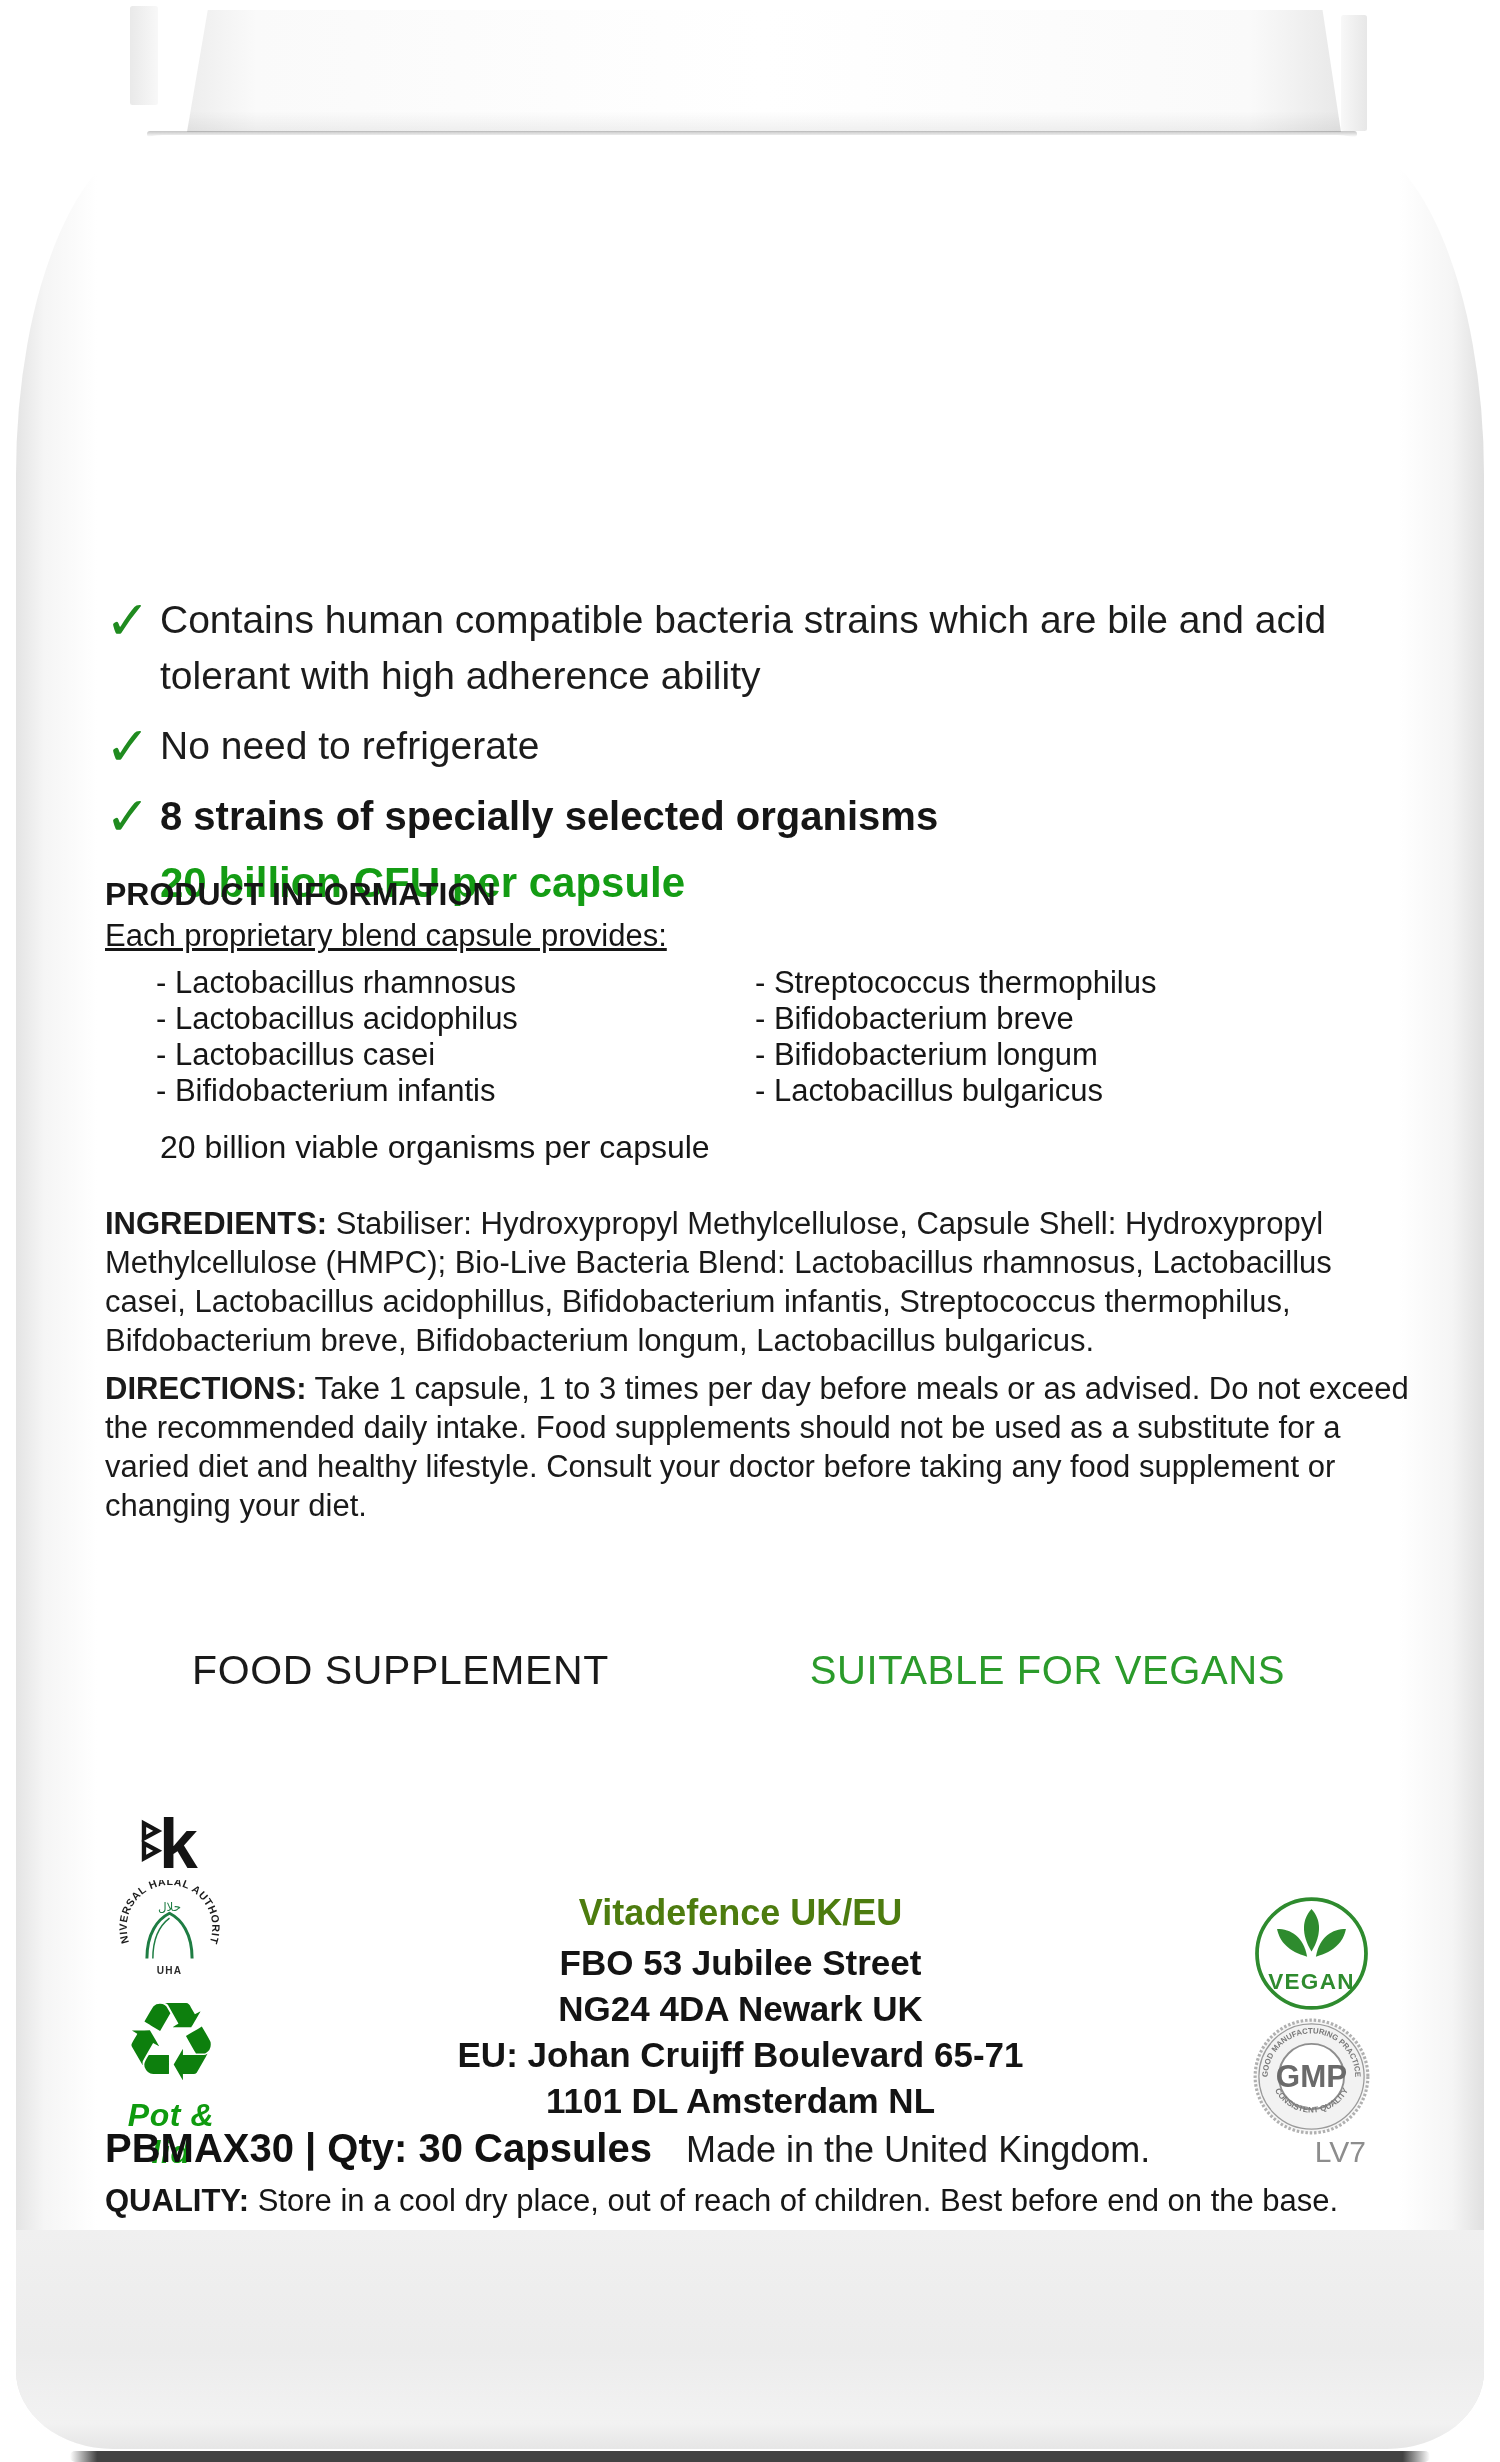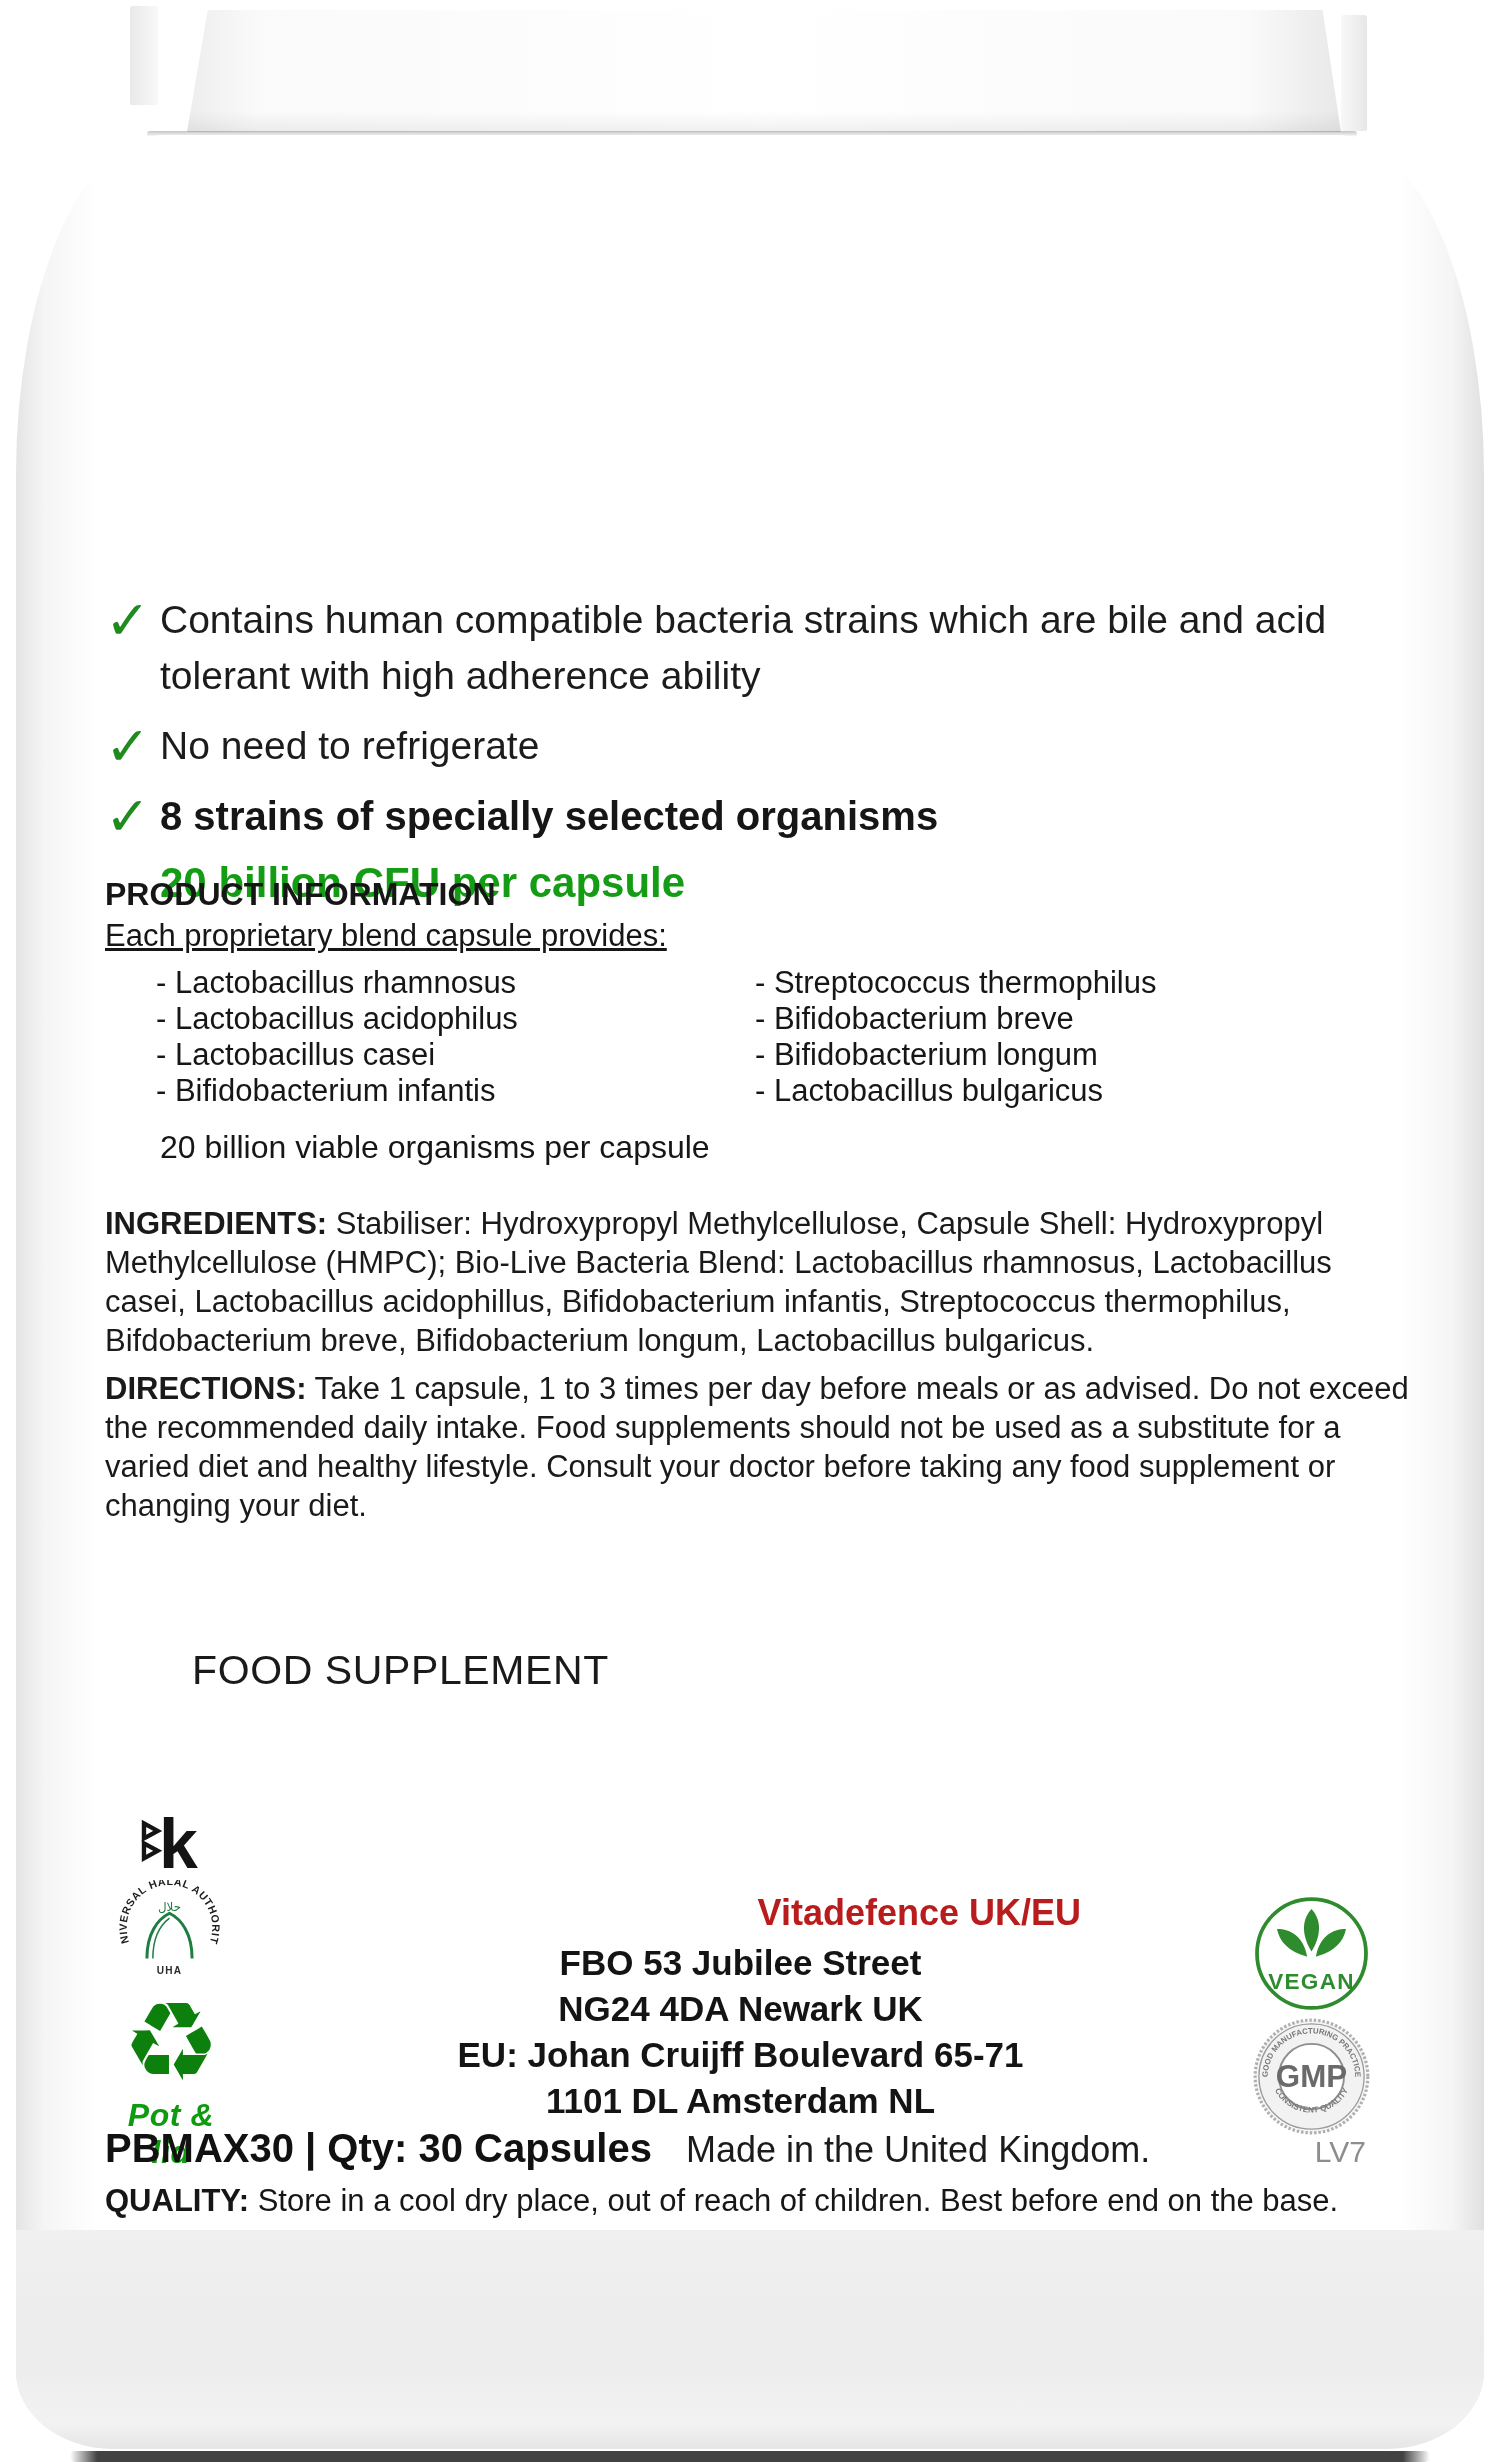--- a/index.html
+++ b/index.html
@@ -70,21 +70,21 @@
   .kosher{position:absolute;left:140px;top:1806px;width:69px;height:76px;}
   .halal{position:absolute;left:116px;top:1880px;width:107px;height:107px;}
   .recycle{position:absolute;left:107px;top:1985px;width:128px;text-align:center;}
   .recycle-glyph{font-family:"DejaVu Sans",sans-serif;font-size:109px;line-height:116px;color:#0d7f0d;font-weight:bold;}
   .potlid{font-size:32px;font-weight:bold;font-style:italic;color:#0f9b0f;margin-top:-3.7px;letter-spacing:0.6px;}
   .vegan-badge{position:absolute;left:1252px;top:1894px;width:119px;height:119px;}
   .gmp-badge{position:absolute;left:1252px;top:2017px;width:119px;height:119px;}
 
   
   .mfr{position:absolute;left:400px;top:1892px;width:681px;text-align:center;}
-  .mfr-name{font-size:36px;font-weight:bold;color:#b91c1c;margin-bottom:6.2px;text-align:right;}
+  .mfr-name{font-size:36px;font-weight:bold;color:#4d7c0f;margin-bottom:6.2px;}
   .mfr-line{font-size:35px;font-weight:bold;line-height:46px;color:#141414;}
 
   
   .sku-line{position:absolute;left:105px;top:2126px;width:1306px;display:flex;align-items:baseline;white-space:nowrap;}
   .sku{font-size:40px;font-weight:bold;color:#111;}
   .made{font-size:36px;margin-left:34px;color:#1b1b1b;}
   .batch{font-size:30px;color:#8d8d8d;margin-left:auto;margin-right:45px;}
   .storage{position:absolute;left:105px;top:2183px;width:1361px;font-size:31px;white-space:nowrap;color:#161616;}
 </style>
 </head>
@@ -137,20 +137,21 @@
     </div>
     <div class="pi-potency">20 billion viable organisms per capsule</div>
   </div>
 
   <div class="ingredients"><span class="plabel">INGREDIENTS:</span><span> Stabiliser: Hydroxypropyl Methylcellulose, Capsule Shell: Hydroxypropyl Methylcellulose (HMPC); Bio-Live Bacteria Blend: Lactobacillus rhamnosus, Lactobacillus casei, Lactobacillus acidophillus, Bifidobacterium infantis, Streptococcus thermophilus, Bifdobacterium breve, Bifidobacterium longum, Lactobacillus bulgaricus.</span></div>
 
   <div class="directions"><span class="plabel">DIRECTIONS:</span><span> Take 1 capsule, 1 to 3 times per day before meals or as advised. Do not exceed the recommended daily intake. Food supplements should not be used as a substitute for a varied diet and healthy lifestyle. Consult your doctor before taking any food supplement or changing your diet.</span></div>
 
   <div class="classification">
     <span class="cls-left">FOOD SUPPLEMENT</span>
+    <span class="cls-right">SUITABLE FOR VEGANS</span>
   </div>
 
   <svg class="kosher" viewBox="0 0 110 122">
     <polygon points="6,28 28,40 6,52" fill="none" stroke="#141414" stroke-width="7"></polygon>
     <polygon points="6,60 28,72 6,84" fill="none" stroke="#141414" stroke-width="7"></polygon>
     <text x="30" y="100" font-family="Liberation Sans, sans-serif" font-size="112" font-weight="bold" fill="#141414">k</text>
   </svg>
 
   <svg class="halal" viewBox="0 0 180 180">
     <defs>

